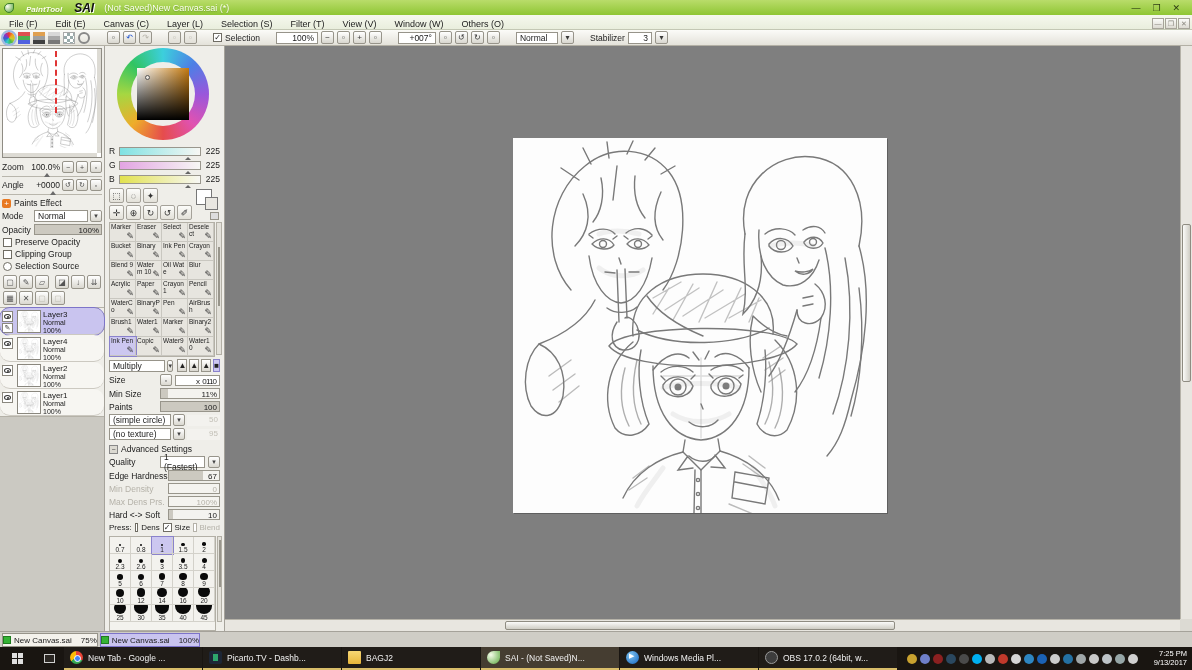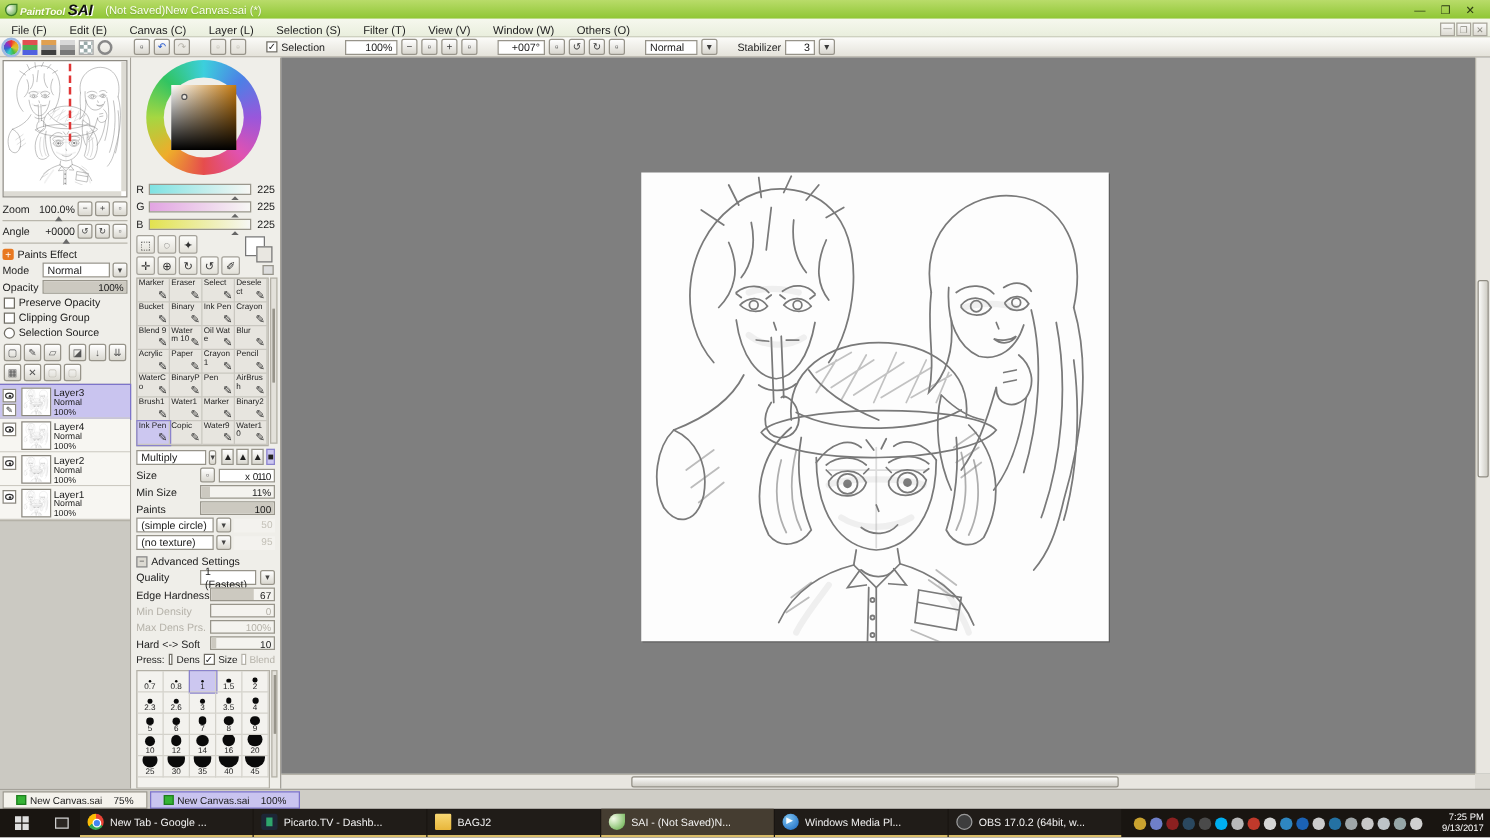--- a/index.html
+++ b/index.html
@@ -2,21 +2,21 @@
 <html><head>
 <meta charset="utf-8">
 <style>
   * { box-sizing: border-box; margin:0; padding:0; }
   html,body { width:1192px; height:670px; }
   body { font-family:"Liberation Sans", sans-serif; font-size:9px; color:#1a1a1a; }
   .app { position:relative; width:1192px; height:670px; overflow:hidden; background:#efeee9; display:flex; flex-direction:column; }
 
   
   .titlebar { height:15px; background:linear-gradient(#b9dc6a,#8fc634); display:flex; align-items:center; padding:0 4px; flex:0 0 auto; }
-  .logo { display:flex; align-items:baseline; gap:2px; margin-right:10px; }
+  .logo { display:flex; align-items:baseline; gap:12px; margin-right:10px; }
   .logo-leaf { width:10px; height:10px; background:radial-gradient(circle at 30% 30%, #fdfdf3, #57a33c); border-radius:50% 0 50% 50%; border:1px solid #3c7d2a; align-self:center; }
   .logo-paint { font-style:italic; font-weight:bold; font-size:8px; color:#fffef0; text-shadow:0 1px 1px #6fa22c; }
   .logo-sai { font-style:italic; font-weight:bold; font-size:12px; color:#101010; text-shadow:1px 1px 0 #fff; }
   .win-title { color:#fdfff2; font-size:9px; text-shadow:0 1px 1px #77a437; }
   .win-controls { margin-left:auto; display:flex; gap:12px; color:#2e3c14; font-size:9px; padding-right:8px; }
   .win-controls span { cursor:default; }
 
   
   .menubar { height:15px; background:linear-gradient(#f6f8ee,#e9eedd); display:flex; align-items:flex-end; border-bottom:1px solid #c3c7b4; flex:0 0 auto; }
   .menu-item { padding:0 9px; font-size:9px; color:#222; }
@@ -67,21 +67,21 @@
   .bar .val { position:absolute; right:2px; top:1px; font-size:8px; }
   .bar.disabled .val { color:#b5b2a9; }
   .cb-row { display:flex; align-items:center; gap:3px; padding:1px 3px; font-size:8.5px; }
 
   
   .layer-toolbar { display:flex; flex-wrap:wrap; gap:2px; padding:3px 3px 2px; width:100%; }
   .lt-btn { width:14px; height:14px; border:1px solid #97948a; border-radius:2px; background:linear-gradient(#fff,#dad8d0); display:inline-flex; align-items:center; justify-content:center; font-size:8px; color:#555; }
   .lt-btn.disabled { color:#c0beb5; }
   .lt-spacer { flex:1; }
   .layers { border-top:1px solid #b5b2a8; }
-  .layer-row { display:flex; align-items:stretch; gap:2px; padding:1px 2px; height:27px; border-bottom:1px solid #ccc9c1; background:#f7f6f2; position:relative; }
+  .layer-row { display:flex; align-items:stretch; gap:2px; padding:1px 2px; height:27px; border-bottom:1px solid #ccc9c1; background:#f7f6f2; position:relative;border-radius:10px; }
   .layer-row[data-state="selected"] { background:#c9c4ef; outline:1px solid #7d74c9; }
   .lr-left { width:13px; display:flex; flex-direction:column; gap:1px; padding-top:2px; }
   .eye-box, .pen-box { width:11px; height:11px; border:1px solid #8a877e; background:#fff; display:flex; align-items:center; justify-content:center; }
   .eye { width:7px; height:5px; border:1px solid #333; border-radius:50%; position:relative; }
   .eye::after { content:""; position:absolute; left:2px; top:1px; width:2px; height:2px; background:#333; border-radius:50%; }
   .pen-box { font-size:7px; color:#333; }
   .layer-row .pen-box { visibility:hidden; }
   .layer-row[data-state="selected"] .pen-box { visibility:visible; }
   .lr-thumb { width:24px; height:23px; border:1px solid #8a877e; background:#fff; overflow:hidden; align-self:center; }
   .lr-thumb svg { display:block; }
@@ -158,21 +158,21 @@
   .canvas { position:absolute; left:288px; top:92px; width:374px; height:375px; background:#fdfdfd; box-shadow:1px 1px 0 #5f5f5f; }
   .canvas svg { display:block; }
   .v-sb { position:absolute; right:0; top:0; bottom:12px; width:12px; background:#e8e6e0; border-left:1px solid #b5b2a8; }
   .v-sb .thumb { position:absolute; left:1px; right:1px; top:178px; height:158px; background:linear-gradient(90deg,#fbfbf9,#cfcdc5); border:1px solid #8f8c82; border-radius:2px; }
   .h-sb { position:absolute; left:0; right:12px; bottom:0; height:12px; background:#e8e6e0; border-top:1px solid #b5b2a8; }
   .h-sb .thumb { position:absolute; top:1px; bottom:1px; left:280px; width:390px; background:linear-gradient(#fbfbf9,#cfcdc5); border:1px solid #8f8c82; border-radius:2px; }
   .sb-corner { position:absolute; right:0; bottom:0; width:12px; height:12px; background:#dcdad3; }
 
   
   .tabbar { height:16px; background:#cfcdc6; border-top:1px solid #a5a29a; display:flex; align-items:flex-end; gap:2px; padding:1px 2px 0; flex:0 0 auto; }
-  .tab { display:flex; align-items:center; gap:3px; height:14px; padding:0 10px; border:1px solid #97948a; background:#f4f2ec; font-size:8px; }
+  .tab { display:flex; align-items:center; gap:3px; height:14px; padding:0 0; border:1px solid #97948a; background:#f4f2ec; font-size:8px; }
   .tab[data-state="selected"] { background:#c9c4ef; border-color:#7d74c9; }
   .tab .tab-zoom { margin-left:6px; }
   .sai-file-ico { width:8px; height:8px; background:#35b335; border:1px solid #1f7d1f; display:inline-block; }
   .statusbar { height:14px; background:#efeee9; border-top:1px solid #c5c2b9; display:flex; align-items:center; justify-content:flex-end; gap:4px; padding:0 3px; flex:0 0 auto; }
   .mem-text { font-size:8px; color:#333; }
   .key-btn { min-width:14px; height:10px; border:1px solid #8a877e; background:linear-gradient(#fbfbf9,#d9d7cf); font-size:6.5px; line-height:9px; padding:0 1px; text-align:center; color:#444; }
 
   
   .taskbar { height:23px; background:#191511; display:flex; align-items:stretch; color:#e8e8e8; font-size:8.5px; flex:0 0 auto; }
   .start-btn { width:34px; display:flex; align-items:center; justify-content:center; }

